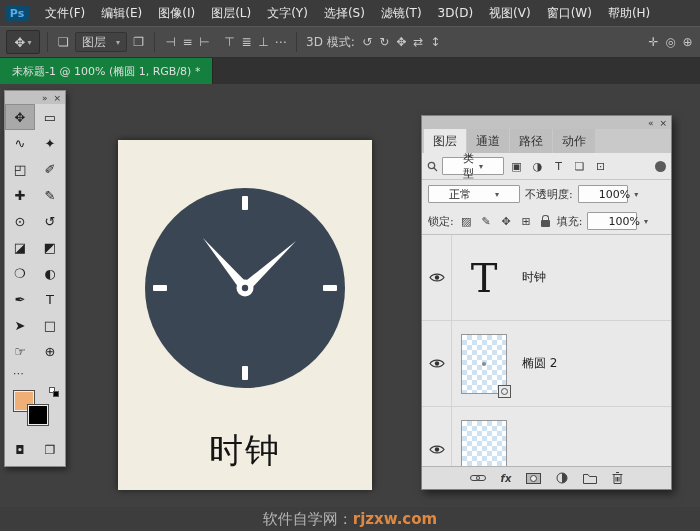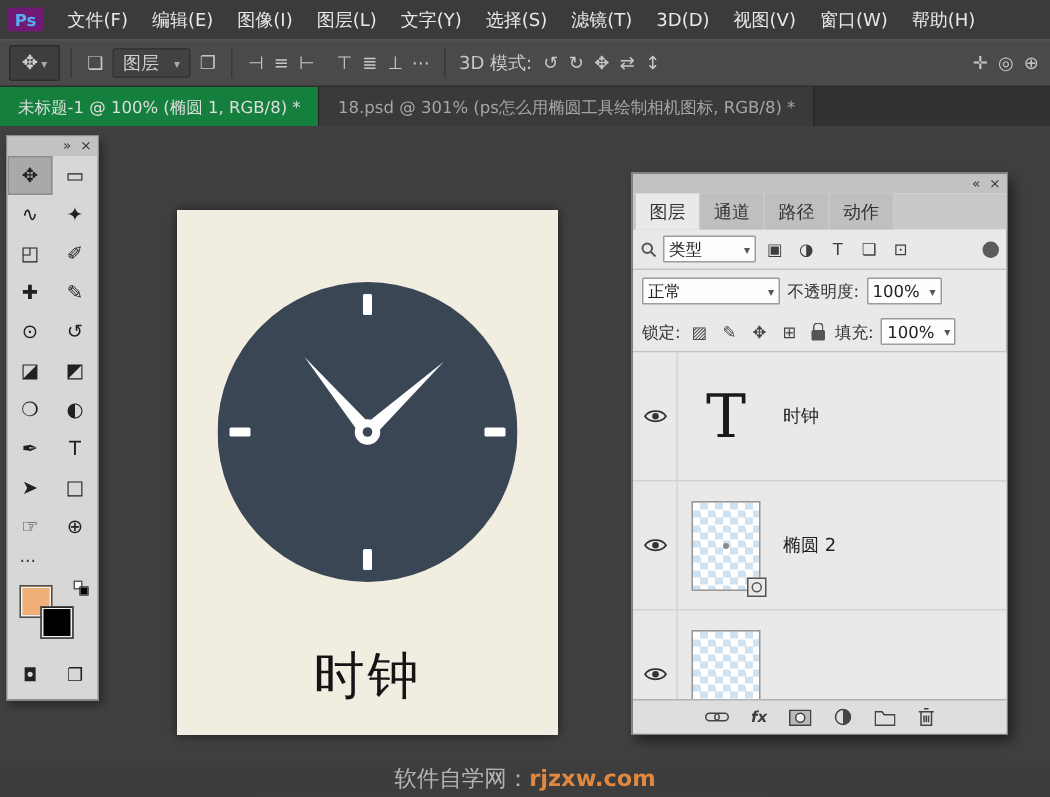--- a/index.html
+++ b/index.html
@@ -12,21 +12,21 @@
   }
 
   
   .menubar {
     position:absolute; top:0; left:0; right:0; height:26px;
     background:#3b3b3b; display:flex; align-items:center;
     color:#e8e8e8; font-size:12px; z-index:6;
   }
   .ps-logo {
     width:24px; height:16px; margin:0 8px 0 5px; border-radius:3px;
-    background:#701a75; color:#55aef2; font-weight:bold; font-size:11px;
+    background:#0c4a6e; color:#55aef2; font-weight:bold; font-size:11px;
     display:flex; align-items:center; justify-content:center;
   }
   .menu-item { padding:0 8px; cursor:default; white-space:nowrap; }
 
   
   .optionsbar {
     position:absolute; top:26px; left:0; right:0; height:32px;
     background:#4a4a4a; border-top:1px solid #565656; border-bottom:1px solid #2e2e2e;
     display:flex; align-items:center; color:#cfcfcf; font-size:12px; z-index:5; padding:0 4px;
   }
@@ -113,21 +113,21 @@
   .panel-tabs { height:24px; background:#c9c9c9; display:flex; align-items:flex-end; gap:1px; padding:0 0 0 2px; }
   .panel-tab { padding:4px 9px 3px; font-size:12px; color:#333; background:#bfbfbf; }
   .panel-tab.active { background:#e9e9e9; }
   .filter-row {
     height:27px; display:flex; align-items:center; gap:4px; padding:0 5px;
     border-bottom:1px solid #c6c6c6;
   }
   .select {
     background:#fdfdfd; border:1px solid #9c9c9c; border-radius:1px;
     font-size:11px; color:#222; height:18px;
-    display:flex; align-items:center; justify-content:space-between; padding:0 3px;
+    display:flex; align-items:center; justify-content:space-between; padding:0 20px;
   }
   .select .caret { font-size:8px; color:#555; margin-left:4px; }
   .type-select { width:62px; }
   .filter-icon { width:17px; text-align:center; font-size:11px; color:#3f3f3f; }
   .filter-toggle { width:11px; height:11px; border-radius:50%; background:#5b5b5b; margin-left:auto; }
   .blend-row { height:28px; display:flex; align-items:center; gap:5px; padding:0 6px; }
   .panel-label { font-size:11px; color:#333; white-space:nowrap; }
   .blend-select { width:92px; }
   .small-select { width:50px; }
   .lock-row { height:27px; display:flex; align-items:center; gap:5px; padding:0 6px; border-bottom:1px solid #c2c2c2; }
@@ -221,23 +221,20 @@
   <span class="opt-icon">↕</span>
   <div class="opt-spacer"></div>
   <span class="opt-icon">✛</span>
   <span class="opt-icon">◎</span>
   <span class="opt-icon">⊕</span>
 </div>
 
 <div class="tabbar">
   <div class="doc-tab active">
     <span>未标题-1 @ 100% (椭圆 1, RGB/8) *</span>
-  </div>
-  <div class="doc-tab inactive">
-    <span>18.psd @ 301% (ps怎么用椭圆工具绘制相机图标, RGB/8) *</span>
   </div>
 </div>
 
 <div class="document">
   <svg class="clock-svg" width="200" height="200" viewBox="0 0 200 200">
     <circle cx="100" cy="100" r="100" fill="var(--clock-face,#3a4653)"></circle>
     <rect x="97" y="8" width="6" height="14" rx="1" fill="#ffffff"></rect>
     <rect x="97" y="178" width="6" height="14" rx="1" fill="#ffffff"></rect>
     <rect x="8" y="97" width="14" height="6" rx="1" fill="#ffffff"></rect>
     <rect x="178" y="97" width="14" height="6" rx="1" fill="#ffffff"></rect>

